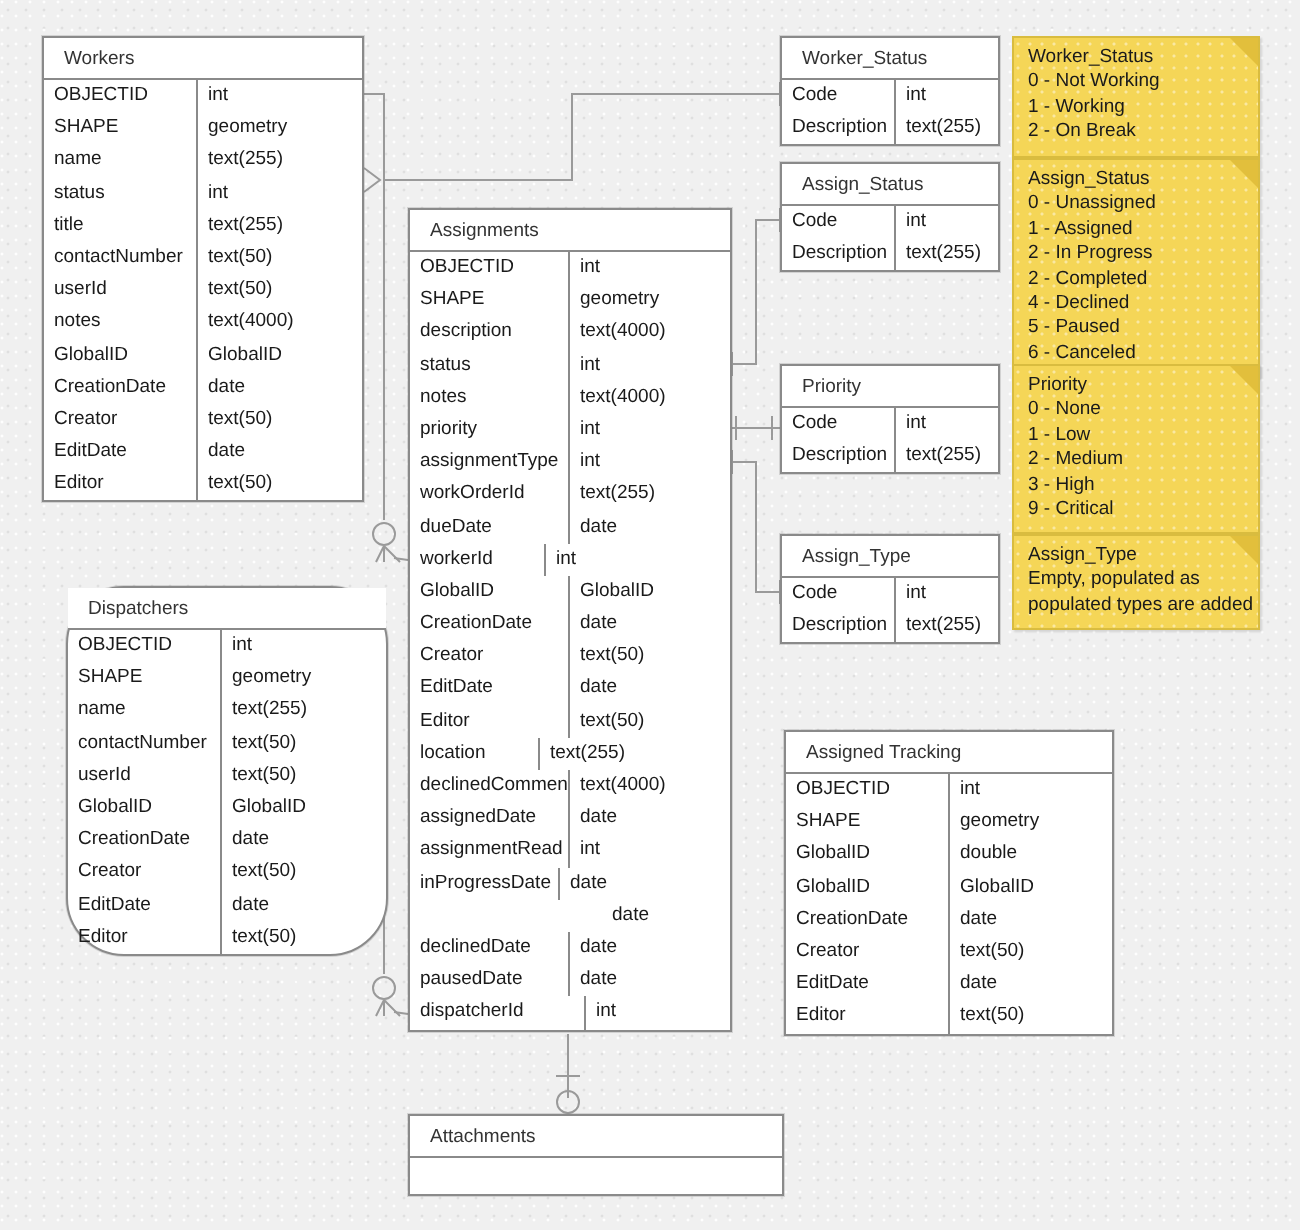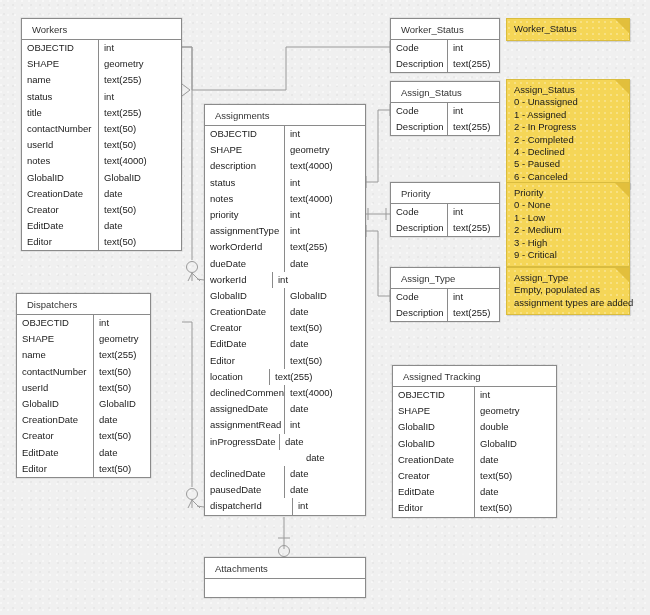--- a/index.html
+++ b/index.html
@@ -187,21 +187,21 @@
           <div class="c1" style="width: 77px;">EditDate</div>
           <div class="c2">date</div>
         </div>
         <div class="row">
           <div class="c1" style="width: 77px;">Editor</div>
           <div class="c2">text(50)</div>
         </div>
       </div>
   </div>
 
-  <div class="tbl" style="left:16px;top:293px;width:135px;">
+  <div class="tbl" style="left:33px;top:293px;width:161px;border-radius:29px;">
     <div class="hdr">Dispatchers</div>
     <div class="rows">
         <div class="row">
           <div class="c1" style="width: 77px;">OBJECTID</div>
           <div class="c2">int</div>
         </div>
         <div class="row">
           <div class="c1" style="width: 77px;">SHAPE</div>
           <div class="c2">geometry</div>
         </div>
@@ -429,33 +429,38 @@
           <div class="c1" style="width: 82px;">EditDate</div>
           <div class="c2">date</div>
         </div>
         <div class="row">
           <div class="c1" style="width: 82px;">Editor</div>
           <div class="c2">text(50)</div>
         </div>
       </div>
   </div>
 
-  <div class="tbl empty-body" style="left:204px;top:557px;width:162px;">
+  <div class="tbl empty-body" style="left:204px;top:557px;width:188px;">
     <div class="hdr">Attachments</div>
     <div class="rows">
         <div class="row">
           <div class="c1" style="width: 0px; border-right: none;"></div>
           <div class="c2"></div>
         </div>
       </div>
   </div>
 
   <div class="note" style="left:506px;top:18px;width:124px;">
     <span class="fold"></span>
     <span class="nline">Worker_Status</span>
+    <div>
+        <span class="nline">0 - Not Working</span>
+        <span class="nline">1 - Working</span>
+        <span class="nline">2 - On Break</span>
+      </div>
   </div>
 
   <div class="note" style="left:506px;top:79px;width:124px;">
     <span class="fold"></span>
     <span class="nline">Assign_Status</span>
     <div>
         <span class="nline">0 - Unassigned</span>
         <span class="nline">1 - Assigned</span>
         <span class="nline">2 - In Progress</span>
         <span class="nline">2 - Completed</span>
@@ -475,17 +480,17 @@
         <span class="nline">3 - High</span>
         <span class="nline">9 - Critical</span>
       </div>
   </div>
 
   <div class="note" style="left:506px;top:267px;width:124px;">
     <span class="fold"></span>
     <span class="nline">Assign_Type</span>
     <div>
         <span class="nline">Empty, populated as</span>
-        <span class="nline">assignment types are added</span>
+        <span class="nline">populated types are added</span>
       </div>
   </div>
 
 </div>
 
 </body></html>

